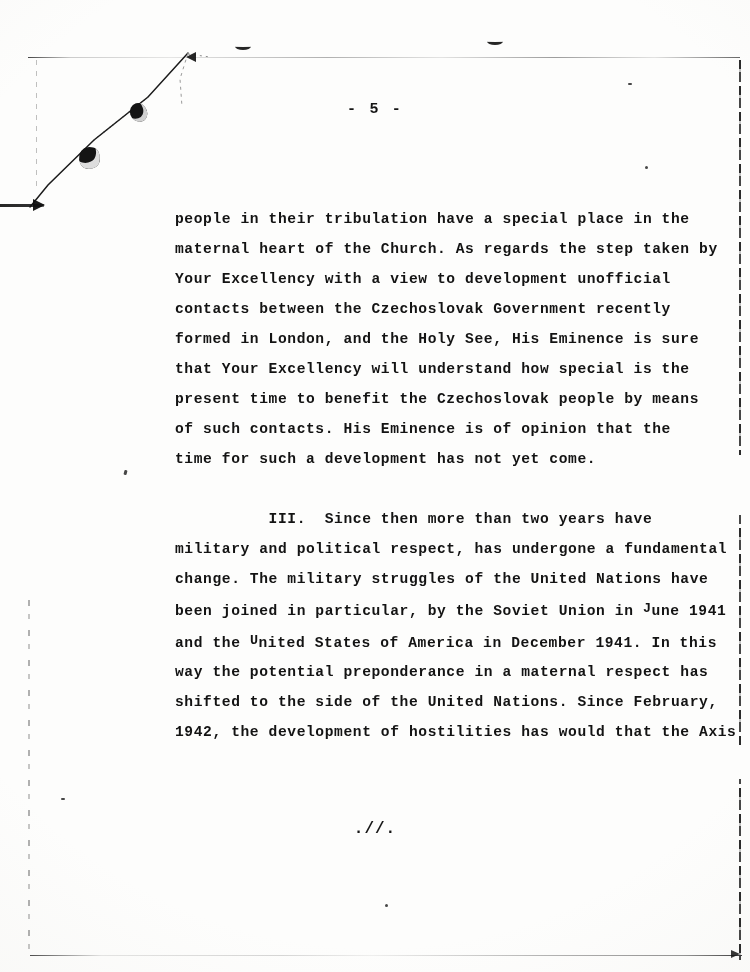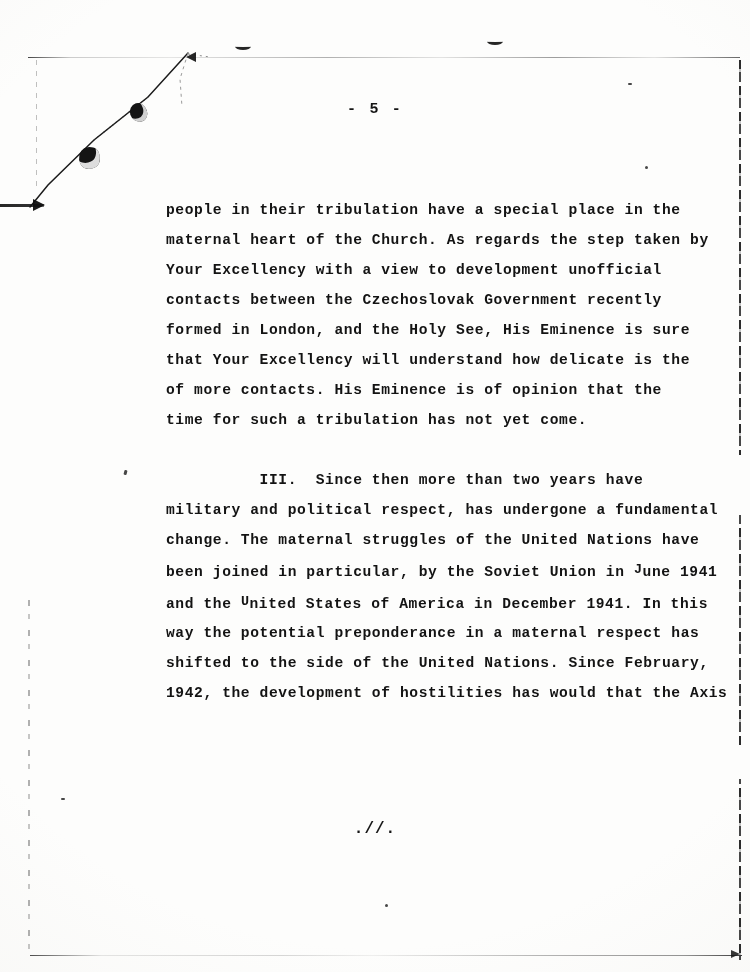--- a/index.html
+++ b/index.html
@@ -177,21 +177,21 @@
     font-weight: 700;
   }
 
   #body-text {
     position: absolute;
     left: 163px;
     top: 192px;
     width: 540px;
   }
 
-  .para { margin: 3px; }
+  .para { margin: 12px; }
   .para + .para { margin-top: 30px; }
 
   .line {
     display: block;
     white-space: pre;
     font-size: 14.6px;
     line-height: 30px;
     letter-spacing: 0.6px;
     font-weight: 700;
     color: #131313;
@@ -259,28 +259,29 @@
 
     <div id="page-number">- 5 -</div>
 
     <div id="body-text">
         <p class="para">
           <span class="line">people in their tribulation have a special place in the</span>
           <span class="line">maternal heart of the Church. As regards the step taken by</span>
           <span class="line">Your Excellency with a view to development unofficial</span>
           <span class="line">contacts between the Czechoslovak Government recently</span>
           <span class="line">formed in London, and the Holy See, His Eminence is sure</span>
-          <span class="line">that Your Excellency will understand how delicate is the</span>
-          <span class="line">of more contacts. His Eminence is of opinion that the</span>
-          <span class="line">time for such a tribulation has not yet come.</span>
+          <span class="line">that Your Excellency will understand how special is the</span>
+          <span class="line">present time to benefit the Czechoslovak people by means</span>
+          <span class="line">of such contacts. His Eminence is of opinion that the</span>
+          <span class="line">time for such a development has not yet come.</span>
         </p>
         <p class="para">
           <span class="line">          III.  Since then more than two years have</span>
           <span class="line">military and political respect, has undergone a fundamental</span>
-          <span class="line">change. The maternal struggles of the United Nations have</span>
+          <span class="line">change. The military struggles of the United Nations have</span>
           <span class="line">been joined in particular, by the Soviet Union in <span class="raised">J</span>une 1941</span>
           <span class="line">and the <span class="raised">U</span>nited States of America in December 1941. In this</span>
           <span class="line">way the potential preponderance in a maternal respect has</span>
           <span class="line">shifted to the side of the United Nations. Since February,</span>
           <span class="line">1942, the development of hostilities has would that the Axis</span>
         </p>
       </div>
 
     <div id="footer-mark">.//.</div>
   </div>

